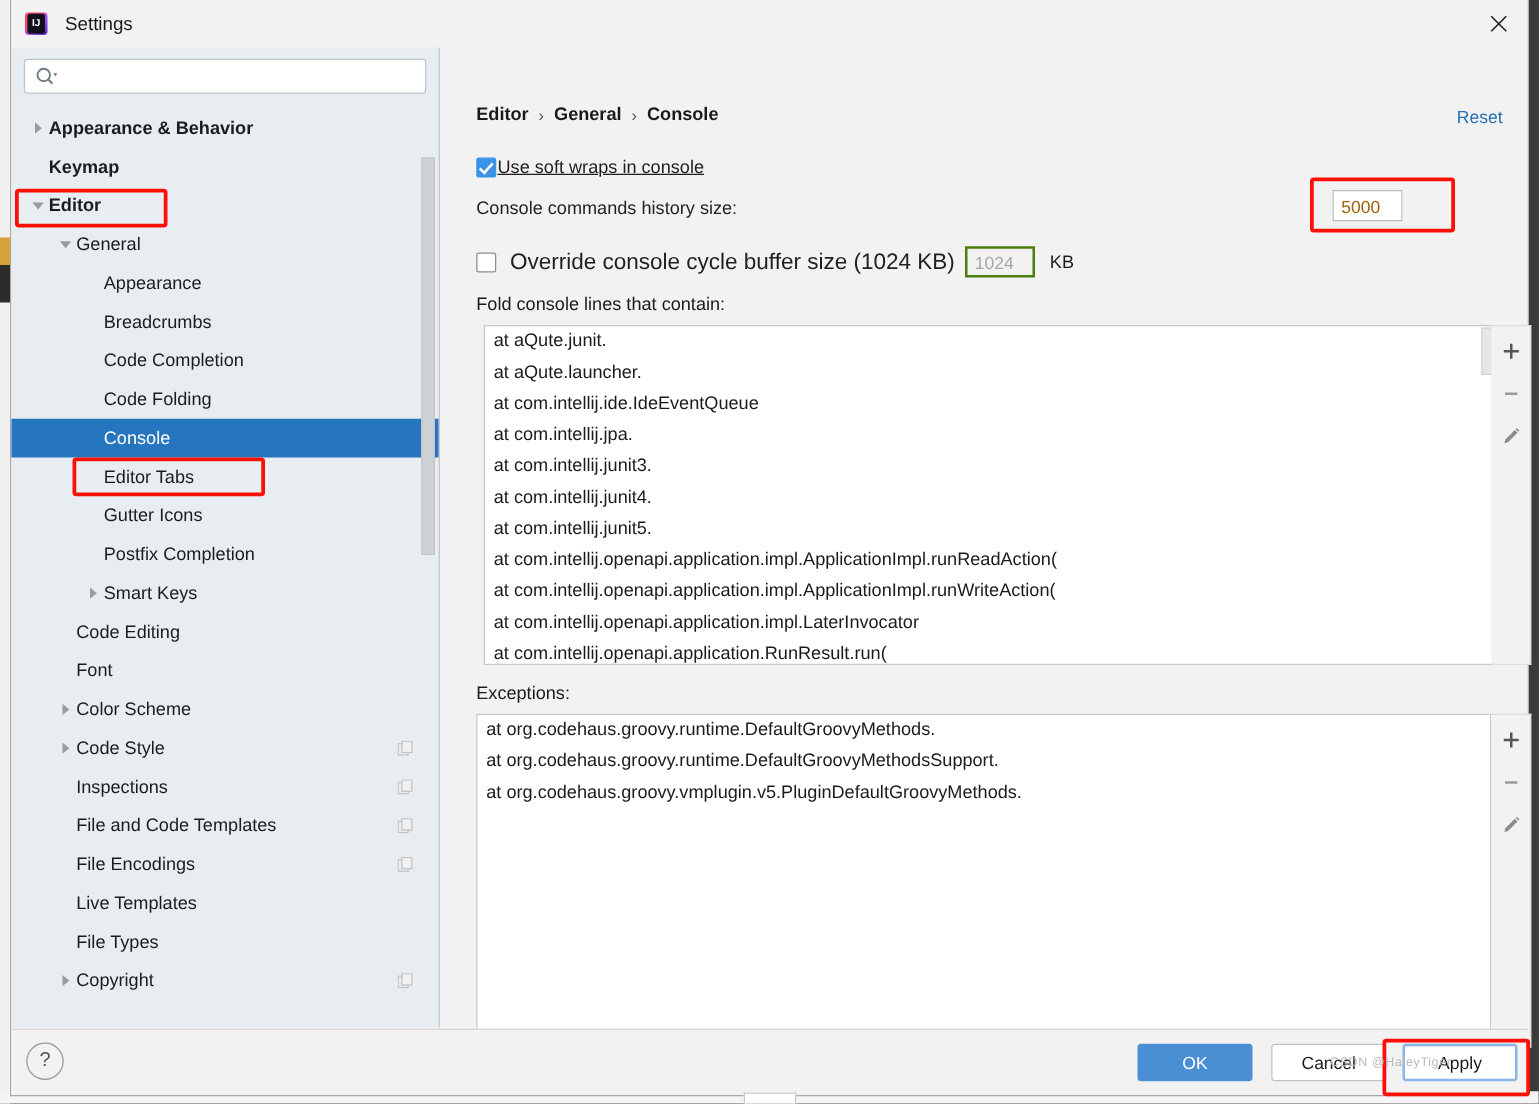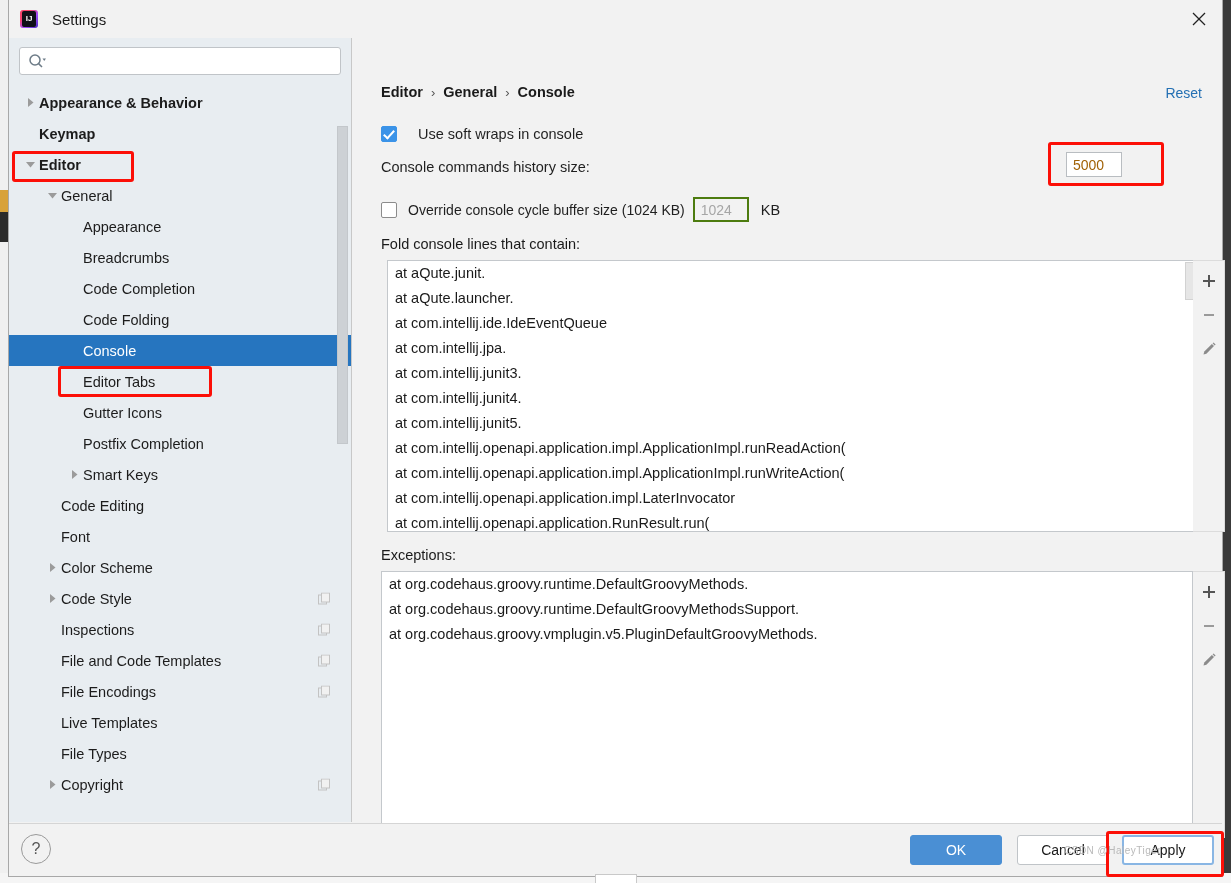--- a/index.html
+++ b/index.html
@@ -233,21 +233,21 @@
   }
   .chk.checked::after {
     content: "";
     position: absolute;
     left: 4px; top: 1px;
     width: 4px; height: 9px;
     border: solid #ffffff;
     border-width: 0 2px 2px 0;
     transform: rotate(42deg);
   }
-  .row-softwrap .lbl { margin-left: 21px; font-size: 14.5px; }
+  .row-softwrap .lbl { margin-left: 1px; font-size: 14.5px; text-decoration: underline; }
 
   .row-history {
     position: absolute;
     left: 29px; top: 121px;
     font-size: 14.5px;
   }
   .history-input {
     position: absolute;
     left: 714px; top: 114px;
     width: 56px; height: 25px;
@@ -270,21 +270,21 @@
   .hl-history { left: 696px; top: 104px; width: 116px; height: 44px; }
   .hl-editor { left: 12px; top: 151px; width: 122px; height: 31px; }
   .hl-console { left: 58px; top: 366px; width: 154px; height: 31px; }
   .hl-apply { left: 1106px; top: 831px; width: 118px; height: 46px; }
 
   .row-override {
     position: absolute;
     left: 29px; top: 159px;
     display: flex; align-items: center;
   }
-  .row-override .lbl { margin-left: 11px; font-size: 14px; }
+  .row-override .lbl { margin-left: 11px; font-size: 18px; }
   .buffer-input {
     margin-left: 8px;
     width: 56px; height: 25px;
     background: #f2f2f2;
     border: 2px solid #4d7c0f;
     box-sizing: border-box;
     font-family: "Liberation Sans", sans-serif;
     font-size: 14px;
     padding: 0 6px;
     color: #a6a6a6;

